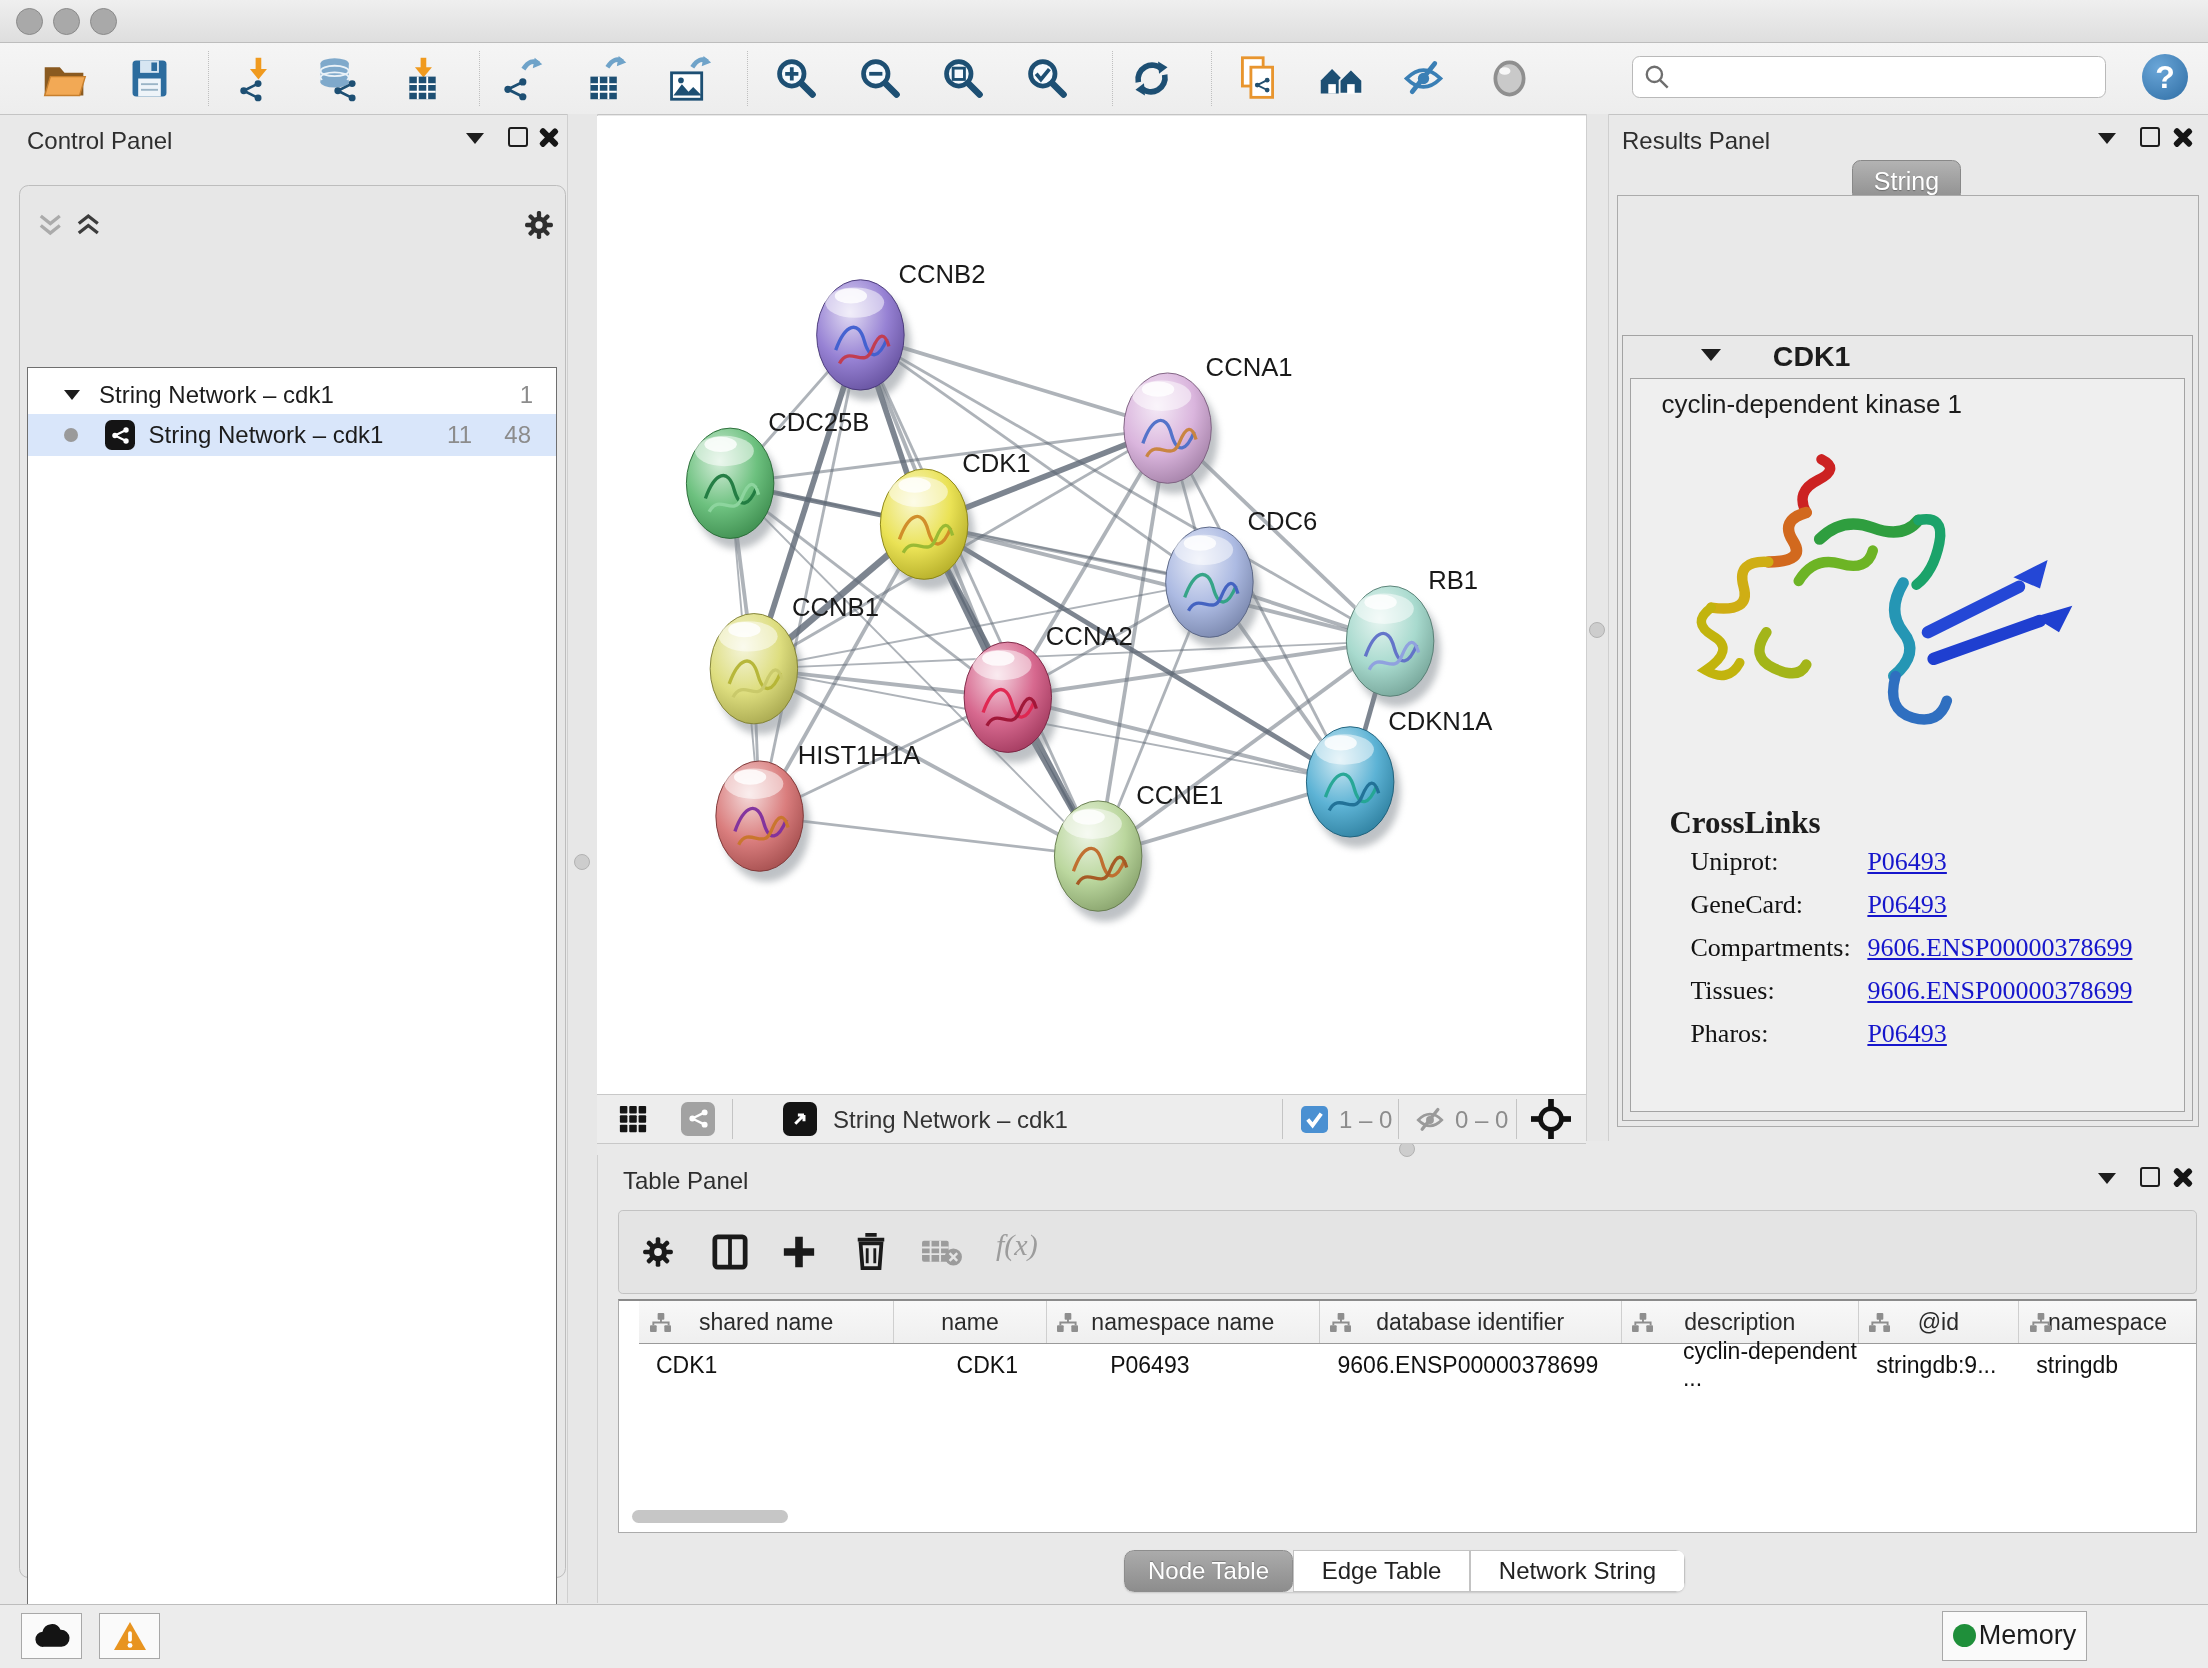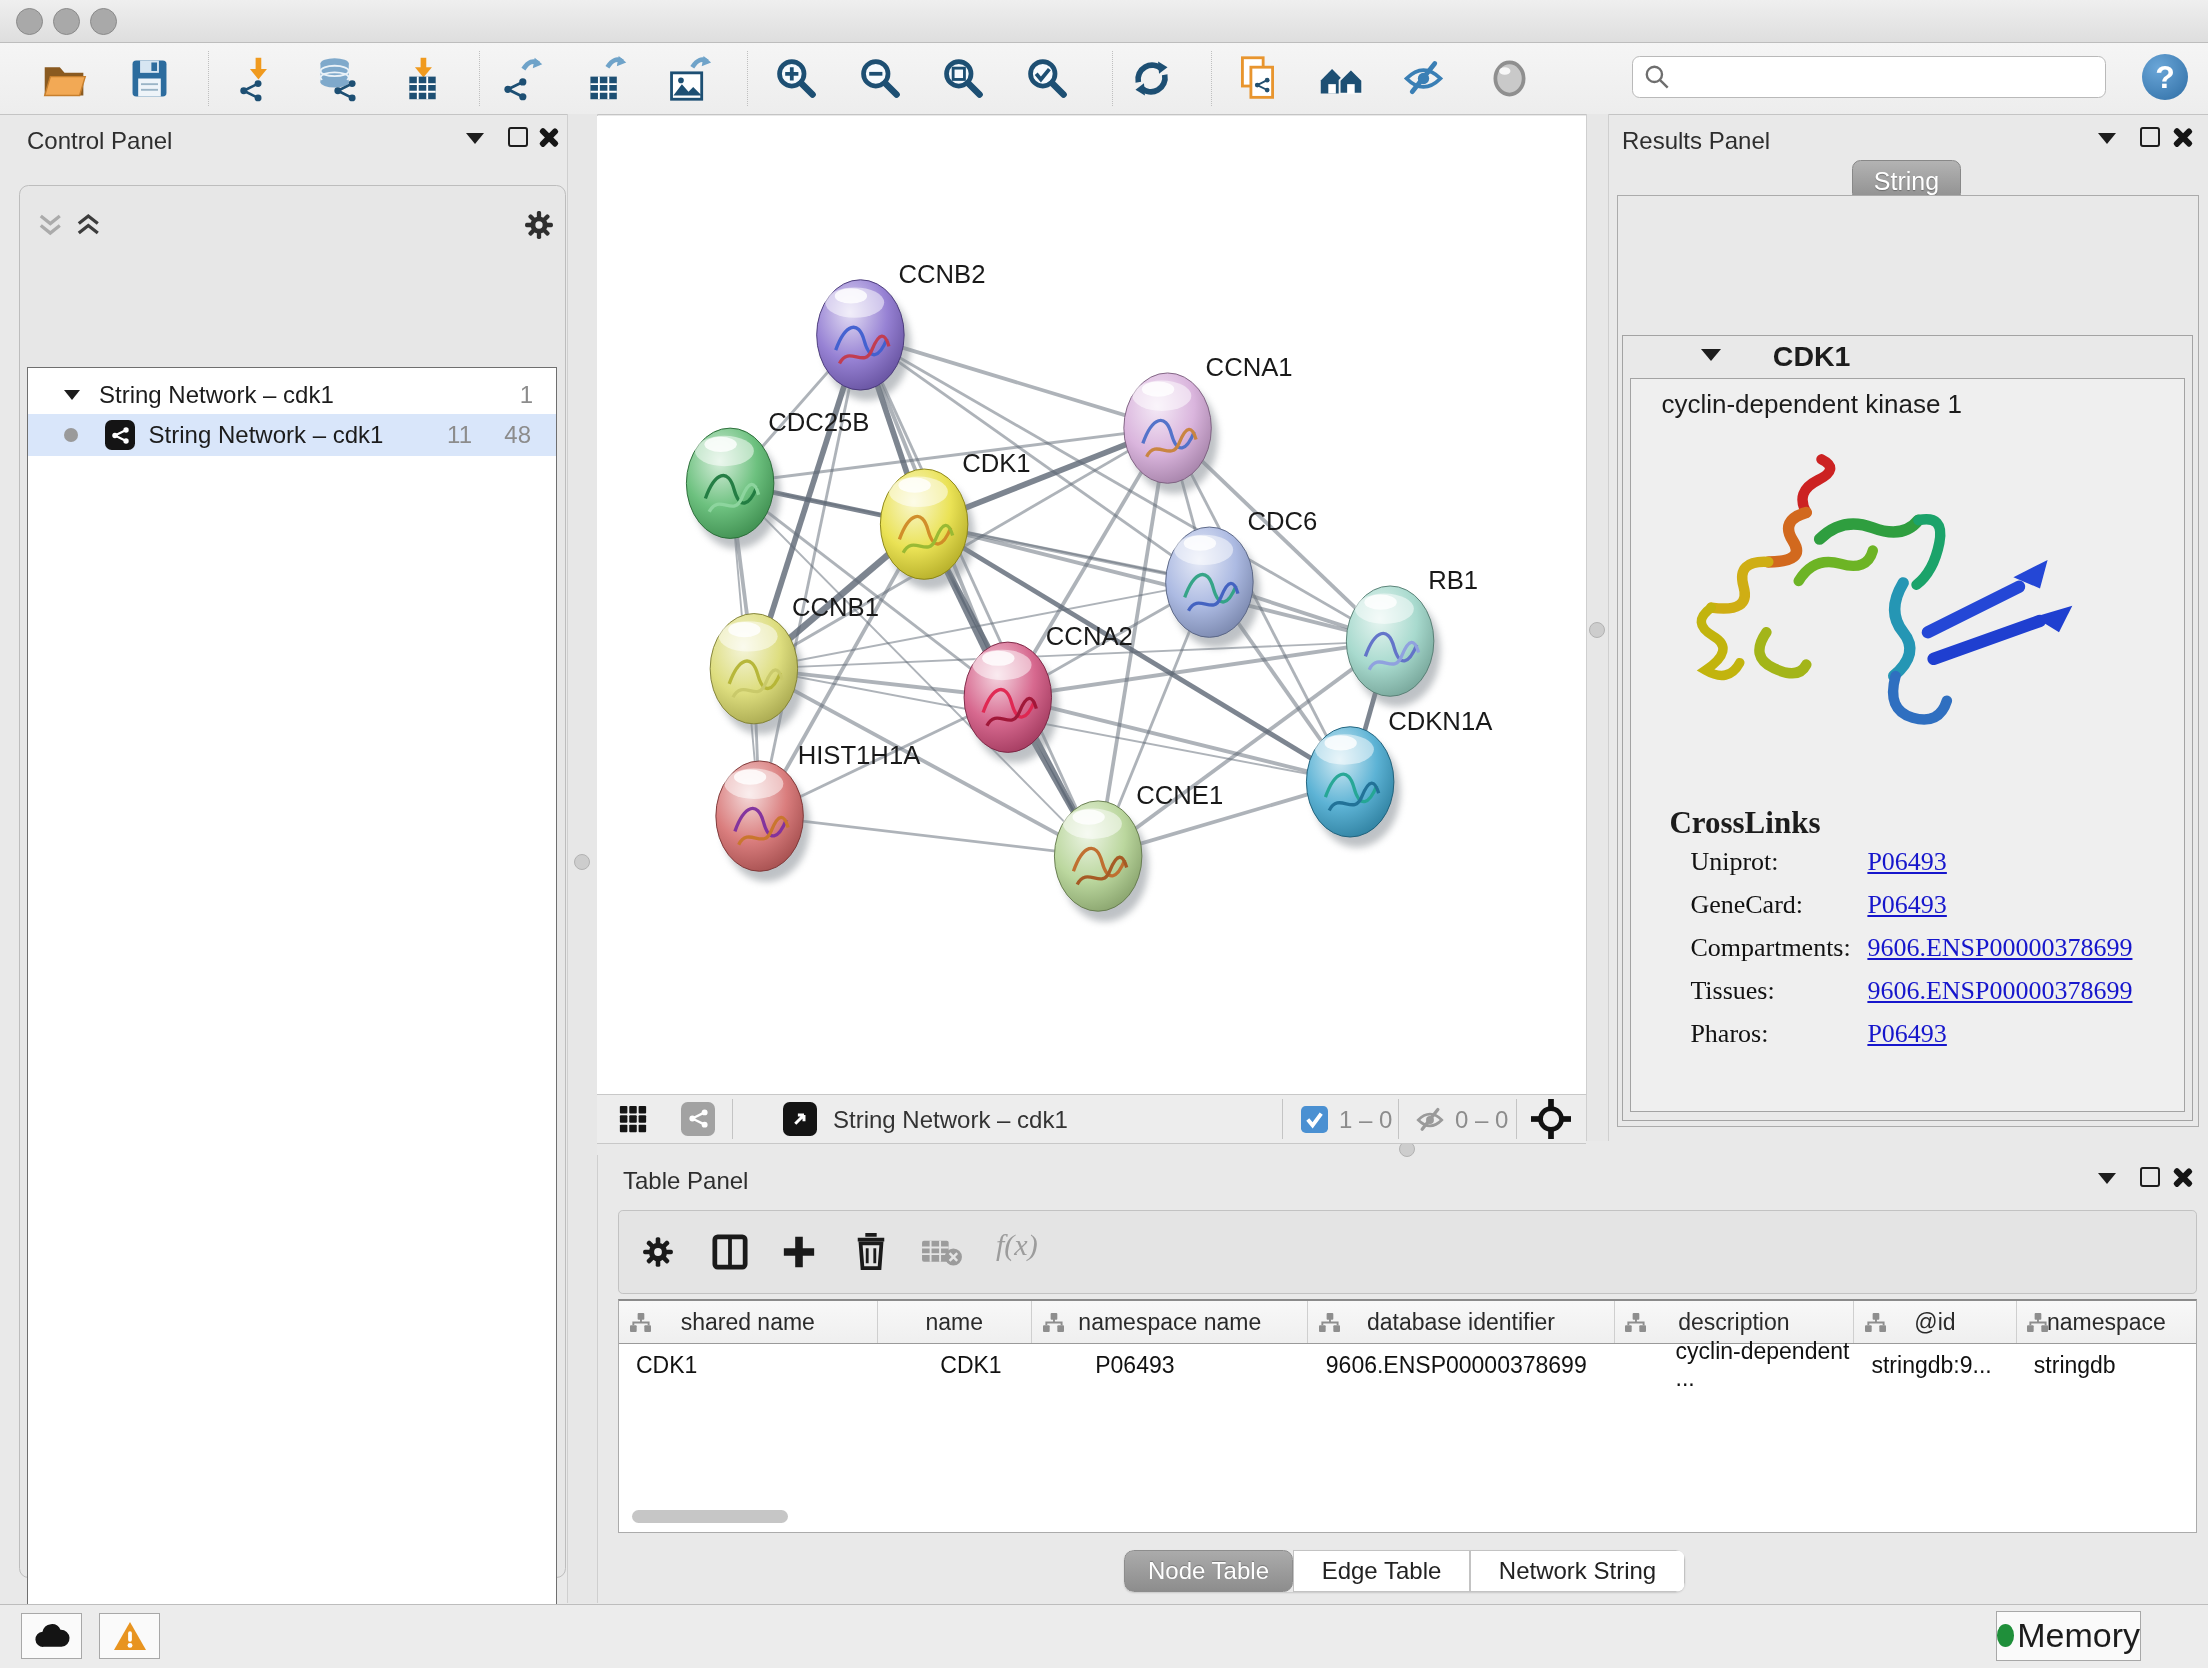--- a/index.html
+++ b/index.html
@@ -59,21 +59,21 @@
   .btn{background:linear-gradient(#ffffff,#f2f2f2);border:1px solid #bcbcbc;border-radius:8.6px;
     box-shadow:0 1px 1.9px rgba(0,0,0,.18);font-size:25px;color:#111;
     display:flex;align-items:center;justify-content:center;}
   .serif{font-family:"Liberation Serif",serif;}
   .xlink{color:#1616cc;text-decoration:underline;font-size:26px;}
   .xlabel{font-size:26px;color:#111;}
   
   .tp-toolbar{left:618px;top:1210px;width:1577px;height:82px;background:#e4e4e4;
     border:1px solid #c2c2c2;border-radius:4.8px;}
   .tablebox{left:618px;top:1299px;width:1579px;height:234px;background:#fff;
-    border-top:2.9px solid #8a8a8a;border-left:1px solid #ababab;border-right:1px solid #ababab;border-bottom:1px solid #ababab;box-sizing:border-box;overflow:hidden;}
+    border-top:2.9px solid #8a8a8a;border-left:1px solid #ababab;border-right:1px solid #ababab;border-bottom:1px solid #ababab;box-sizing:border-box;overflow:hidden;padding-left:20px;}
   .thead{display:flex;height:42px;background:linear-gradient(#f8f8f8,#efefef);border-bottom:1.9px solid #9a9a9a;}
   .th{display:flex;align-items:center;justify-content:center;font-size:23px;color:#2a2a2a;
     border-right:1px solid #cfcfcf;box-sizing:border-box;position:relative;}
   .th .hicon{position:absolute;left:9.5px;top:10.5px;color:#8e8e8e;}
   .trowdata{display:flex;height:42px;}
   .td{font-size:23px;color:#111;padding-left:17px;display:flex;align-items:center;box-sizing:border-box;}
   .scrollthumb{left:632px;top:1510px;width:156px;height:13.3px;background:#c6c6c6;border-radius:6.7px;}
   .bottomtabs{left:1124px;top:1550px;height:42px;display:flex;border-radius:9.5px;overflow:hidden;
     box-shadow:0 1px 1.9px rgba(0,0,0,.15);}
   
@@ -764,18 +764,18 @@
         <path d="M10 26a8 8 0 0 1-1-16 10 10 0 0 1 19-2 7.5 7.5 0 0 1 1 18z" fill="#141414"></path>
       </svg>
   </div>
   <div class="sbtn abs" style="left:99px;top:7.6px;width:59px;height:44px">
     <svg width="36" height="32" viewBox="0 0 38 34">
         <path d="M19 2l17 30H2z" fill="#e89420"></path>
         <rect x="17" y="12" width="4" height="11" rx="2" fill="#fff"></rect>
         <circle cx="19" cy="27" r="2.6" fill="#fff"></circle>
       </svg>
   </div>
-  <div class="sbtn abs" style="left:1996px;top:5.7px;width:143px;height:48px;gap:3px;font-size:34px">
+  <div class="sbtn abs" style="left:1942px;top:5.7px;width:143px;height:48px;gap:3px;font-size:27px">
     <span style="width:23px;height:23px;border-radius:50%;background:#1f8f3a"></span>
     <span>Memory</span>
   </div>
 </div>
 
 
 </body></html>

